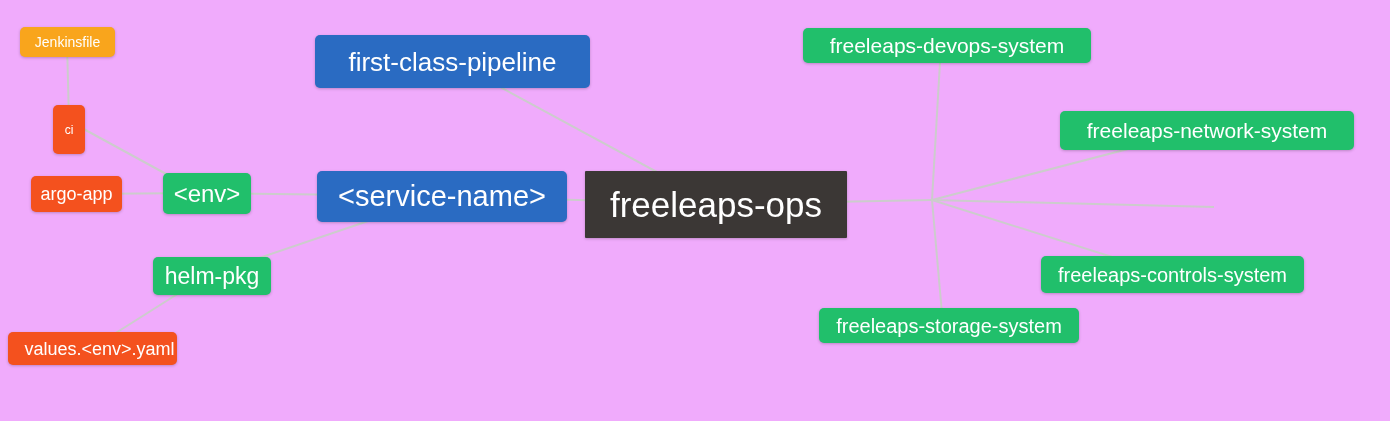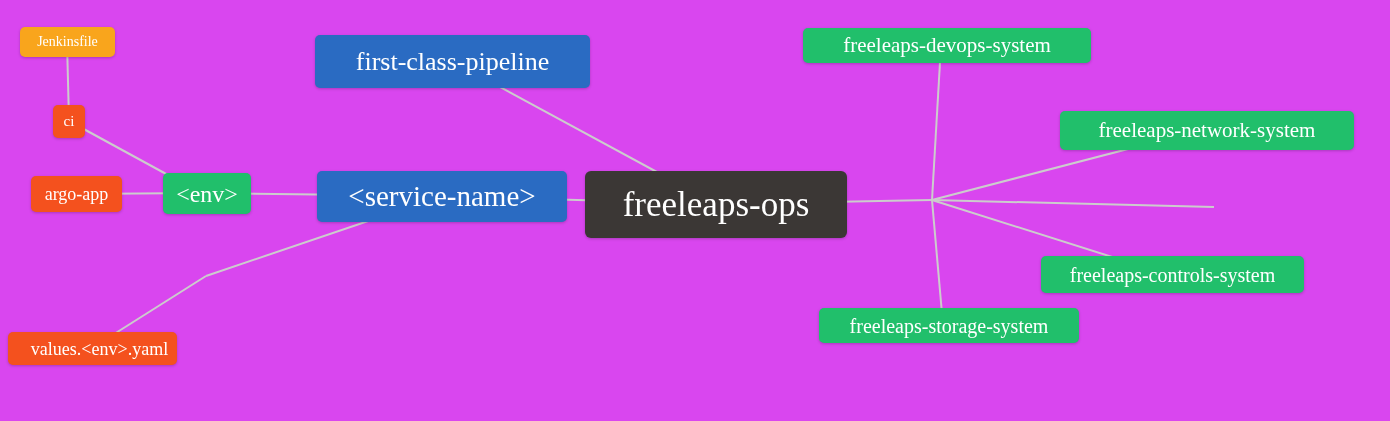--- a/index.html
+++ b/index.html
@@ -5,44 +5,43 @@
   html, body {
     margin: 0;
     padding: 0;
     background: #ffffff;
     font-family: "Liberation Sans", sans-serif;
   }
   .canvas {
     position: relative;
     width: 1390px;
     height: 421px;
-    background: #d946ef;
+    background: #f0abfc;
     overflow: hidden;
-    font-family: Liberation Serif, serif;
   }
   .edges {
     position: absolute;
     left: 0;
     top: 0;
   }
   .node {
     position: absolute;
     display: flex;
     align-items: center;
     justify-content: center;
     color: #ffffff;
     border-radius: 5px;
     box-shadow: 0 1px 3px rgba(0,0,0,0.22);
     white-space: nowrap;
     box-sizing: border-box;
     cursor: pointer;
     user-select: none;
     line-height: 1;
   }
-  .n-root  { background: #3b3735; border-radius: 6px; }
+  .n-root  { background: #3b3735; border-radius: 1px; }
   .n-blue  { background: #2a6bc2; }
   .n-green { background: #21bf6b; margin-left: 6px; }
   .n-red   { background: #f4511e; }
   .n-amber { background: #f9a51c; }
 </style>
 </head>
 <body>
 
 <div class="canvas">
 
@@ -59,23 +58,24 @@
       <line x1="716" y1="204" x2="932" y2="200"></line>
       <line x1="932" y1="200" x2="941" y2="45"></line>
       <line x1="932" y1="200" x2="1201" y2="130"></line>
       <line x1="932" y1="200" x2="1214" y2="207"></line>
       <line x1="932" y1="200" x2="1166" y2="274"></line>
       <line x1="932" y1="200" x2="943" y2="325"></line>
     </g>
   </svg>
 
   <div class="node n-amber" style="left:20px;  top:27px;  width:95px;  height:30px; font-size:14px;">Jenkinsfile</div>
-  <div class="node n-red" style="left:53px;  top:105px; width:32px;  height:33px; font-size:15px;">ci</div>
+  <div class="node n-red" style="left:53px;  top:105px; width:32px;  height:49px; font-size:12px;">ci</div>
   <div class="node n-red" style="left:31px;  top:176px; width:91px;  height:36px; font-size:18px;">argo-app</div>
   <div class="node n-green" style="left:157px; top:173px; width:88px;  height:41px; font-size:24px;">&lt;env&gt;</div>
+  <div class="node n-green" style="left:147px; top:257px; width:118px; height:38px; font-size:23px;">helm-pkg</div>
   <div class="node n-red" style="left:8px;   top:332px; width:169px; height:33px; font-size:18px;padding-left:14px;">values.&lt;env&gt;.yaml</div>
   <div class="node n-blue" style="left:315px; top:35px;  width:275px; height:53px; font-size:26px;">first-class-pipeline</div>
   <div class="node n-blue" style="left:317px; top:171px; width:250px; height:51px; font-size:29px;">&lt;service-name&gt;</div>
   <div class="node n-root" style="left:585px; top:171px; width:262px; height:67px; font-size:35px;">freeleaps-ops</div>
   <div class="node n-green" style="left:797px; top:28px;  width:288px; height:35px; font-size:21px;">freeleaps-devops-system</div>
   <div class="node n-green" style="left:1054px;top:111px; width:294px; height:39px; font-size:21px;">freeleaps-network-system</div>
   <div class="node n-green" style="left:1035px;top:256px; width:263px; height:37px; font-size:20px;">freeleaps-controls-system</div>
   <div class="node n-green" style="left:813px; top:308px; width:260px; height:35px; font-size:20px;">freeleaps-storage-system</div>
 
 </div>

